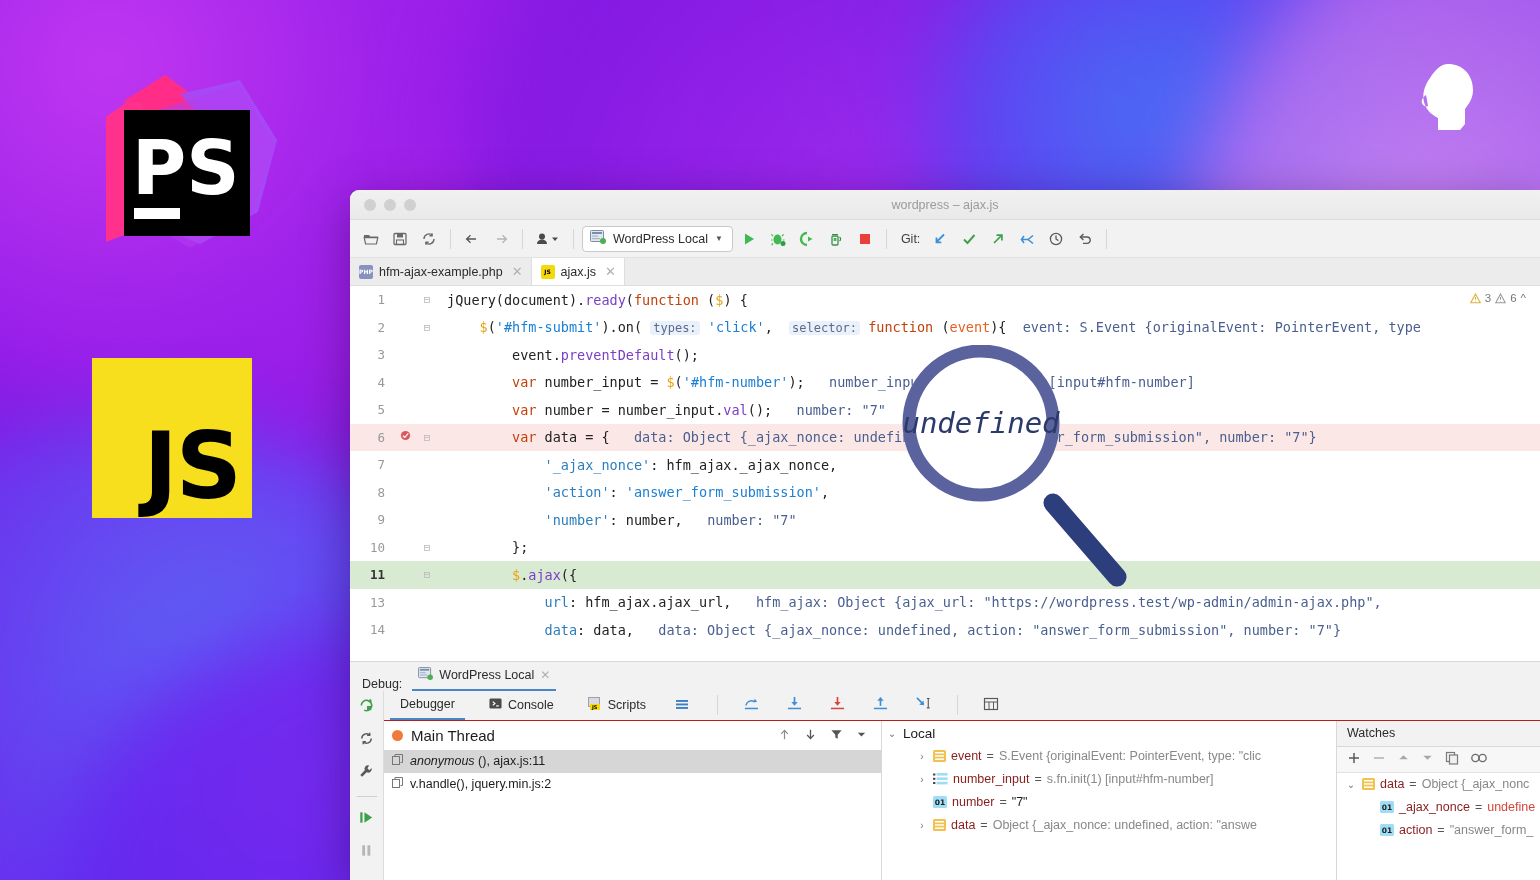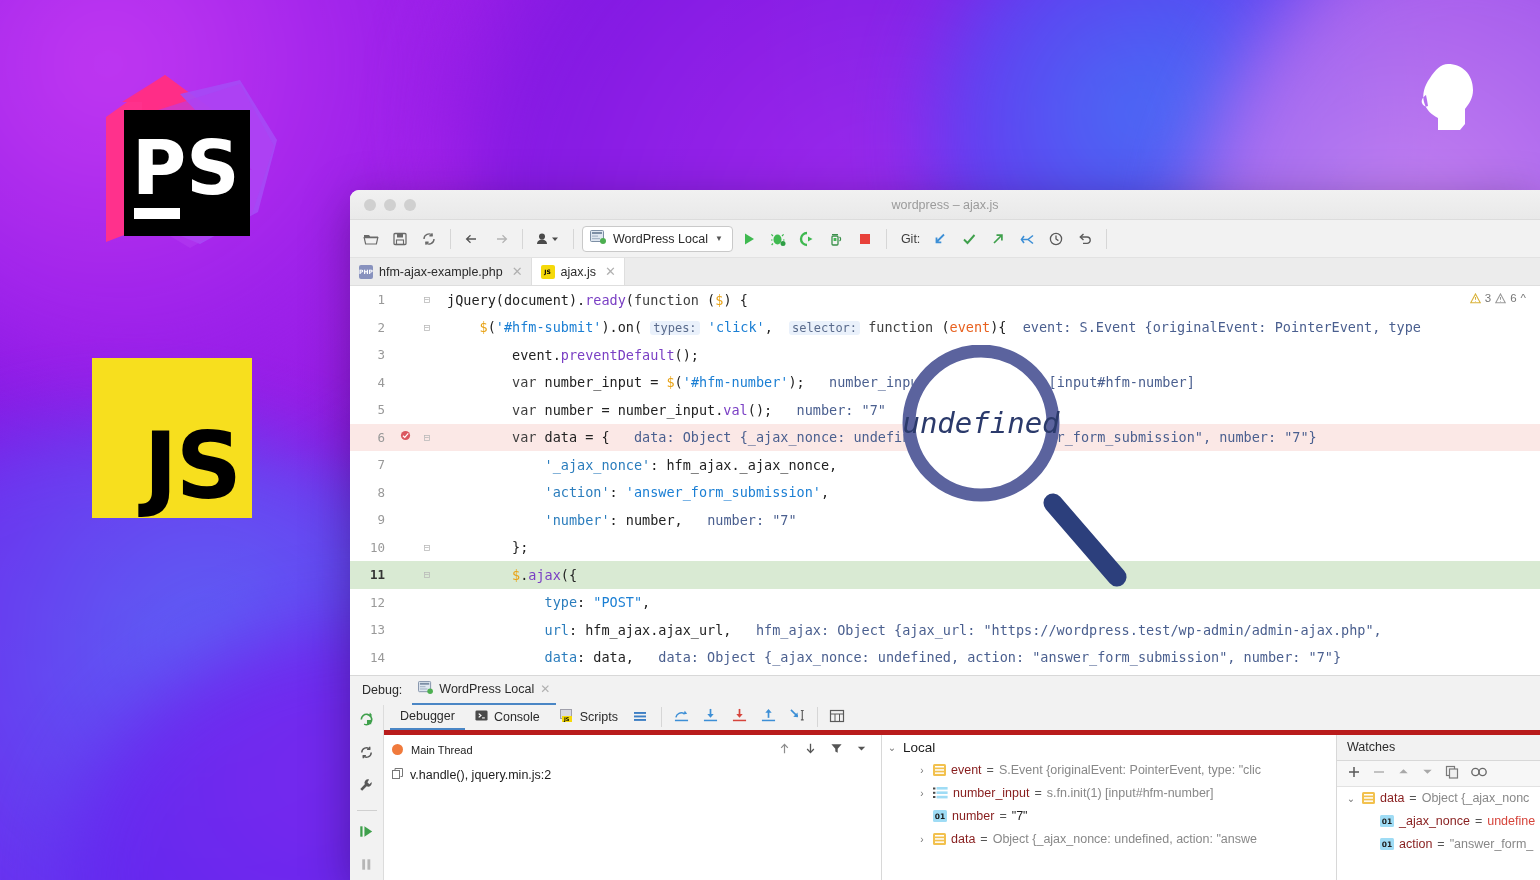--- a/index.html
+++ b/index.html
@@ -91,40 +91,40 @@
   .code-row{height:27.5px;display:flex;align-items:center;position:relative;white-space:pre;}
   .gutter-num{width:44px;text-align:right;padding-right:9px;color:#999;font-size:12.5px;flex:0 0 44px;}
   .gutter-bp{width:22px;flex:0 0 22px;text-align:center;font-size:11px;}
   .gutter-fold{width:22px;flex:0 0 22px;text-align:center;color:#b8b8b8;font-size:11px;}
   .code-text{padding-left:9px;color:#222;}
   .row-bp{background:#fbe8e6;}
   .row-exec{background:#d9ead3;}
   .row-exec .gutter-num{color:#333;font-weight:bold;}
   .inlay{background:#eaf1fb;border-radius:3px;padding:0 3px;color:#5a6b8c;font-size:12px;}
   .hint{color:#4a5f8f;}
-  .kw{color:#404040;}
+  .kw{color:#c2410c;}
   .kw2{color:#e8611f;}
   .fn{color:#7a3fc4;}
   .str{color:#1b7fd4;}
   .prop{color:#2b7dbd;}
   .dollar{color:#e8a317;}
   .inspect{position:absolute;right:14px;top:6px;display:flex;align-items:center;gap:4px;
     font-family:"Liberation Sans",sans-serif;font-size:11.5px;color:#777;}
 
   
-  .debug-head{height:30px;background:#f2f2f2;display:flex;align-items:center;gap:10px;
+  .debug-head{height:30px;background:#f2f2f2;display:flex;align-items:flex-end;gap:10px;
     padding:0 12px;flex:0 0 30px;border-top:1px solid #d8d8d8;font-size:12.5px;color:#2b2b2b;}
   .debug-tab{display:flex;align-items:center;gap:6px;height:100%;padding:0 6px;
     border-bottom:2px solid #4a86c5;}
   .debug-body{flex:1 1 auto;display:flex;min-height:0;}
   .dbg-left{width:34px;flex:0 0 34px;background:#f2f2f2;display:flex;flex-direction:column;
     align-items:center;padding-top:6px;gap:12px;border-right:1px solid #dcdcdc;}
   .dbg-main{flex:1 1 auto;display:flex;flex-direction:column;min-width:0;}
-  .dbg-tabs{height:30px;background:#f2f2f2;display:flex;align-items:center;gap:0;
-    padding:0 6px;flex:0 0 30px;border-bottom:5px solid #b91c1c;font-size:12.5px;}
+  .dbg-tabs{height:30px;background:#f2f2f2;display:flex;align-items:center;gap:14px;
+    padding:0 6px;flex:0 0 30px;border-bottom:1px solid #b91c1c;font-size:12.5px;}
   .dt{display:flex;align-items:center;gap:6px;padding:0 10px;height:100%;color:#2b2b2b;}
   .dt.active{border-bottom:2px solid #4a86c5;}
   .dbg-cols{flex:1 1 auto;display:flex;min-height:0;}
   .col{display:flex;flex-direction:column;min-width:0;border-right:1px solid #d8d8d8;}
   .col-head{height:26px;flex:0 0 26px;background:#f2f2f2;display:flex;align-items:center;
     padding:0 10px;font-size:12.5px;color:#2b2b2b;border-bottom:1px solid #d8d8d8;
     justify-content:space-between;}
   .col-body{flex:1 1 auto;background:#fff;overflow:hidden;font-size:12.5px;padding-top:1px;}
   .frame-row{display:flex;align-items:center;gap:6px;height:23px;padding:0 8px;color:#1c1c1c;
     white-space:nowrap;}
@@ -338,21 +338,20 @@
         <div class="code-row"><div class="gutter-num">5</div><div class="gutter-bp"></div><div class="gutter-fold"></div><div class="code-text"><span>        </span><span class="kw">var</span><span> number = number_input.</span><span class="fn">val</span><span>();   </span><span class="hint">number: "7"</span></div></div>
         <div class="code-row row-bp"><div class="gutter-num">6</div><div class="gutter-bp"><svg width="11" height="11" viewBox="0 0 12 12">
               <circle cx="6" cy="6" r="5" fill="#db5860"></circle>
               <path d="M3.2 6.2 5.2 8 9 3.6" stroke="#fff" stroke-width="1.3" fill="none"></path>
             </svg></div><div class="gutter-fold">⊟</div><div class="code-text"><span>        </span><span class="kw">var</span><span> data = {   </span><span class="hint">data: Object {_ajax_nonce: undefined, action: "answer_form_submission", number: "7"}</span></div></div>
         <div class="code-row"><div class="gutter-num">7</div><div class="gutter-bp"></div><div class="gutter-fold"></div><div class="code-text"><span>            </span><span class="prop">'_ajax_nonce'</span><span>: hfm_ajax._ajax_nonce,</span></div></div>
         <div class="code-row"><div class="gutter-num">8</div><div class="gutter-bp"></div><div class="gutter-fold"></div><div class="code-text"><span>            </span><span class="prop">'action'</span><span>: </span><span class="str">'answer_form_submission'</span><span>,</span></div></div>
         <div class="code-row"><div class="gutter-num">9</div><div class="gutter-bp"></div><div class="gutter-fold"></div><div class="code-text"><span>            </span><span class="prop">'number'</span><span>: number,   </span><span class="hint">number: "7"</span></div></div>
         <div class="code-row"><div class="gutter-num">10</div><div class="gutter-bp"></div><div class="gutter-fold">⊟</div><div class="code-text"><span>        };</span></div></div>
         <div class="code-row row-exec"><div class="gutter-num">11</div><div class="gutter-bp"></div><div class="gutter-fold">⊟</div><div class="code-text"><span>        </span><span class="dollar">$</span><span>.</span><span class="fn">ajax</span><span>({</span></div></div>
-        <div class="code-row"><div class="gutter-num">12</div><div class="gutter-bp"></div><div class="gutter-fold"></div><div class="code-text"><span>            </span><span class="prop">type</span><span>: </span><span class="str">"POST"</span><span>,</span></div></div>
         <div class="code-row"><div class="gutter-num">13</div><div class="gutter-bp"></div><div class="gutter-fold"></div><div class="code-text"><span>            </span><span class="prop">url</span><span>: hfm_ajax.ajax_url,   </span><span class="hint">hfm_ajax: Object {ajax_url: "https://wordpress.test/wp-admin/admin-ajax.php",</span></div></div>
         <div class="code-row"><div class="gutter-num">14</div><div class="gutter-bp"></div><div class="gutter-fold"></div><div class="code-text"><span>            </span><span class="prop">data</span><span>: data,   </span><span class="hint">data: Object {_ajax_nonce: undefined, action: "answer_form_submission", number: "7"}</span></div></div>
       </div>
     <div class="inspect">
       <svg width="11" height="11" viewBox="0 0 12 12">
           <path d="M6 1 11.2 10.6H0.8z" fill="none" stroke="#d9b23a" stroke-width="1.2"></path>
           <path d="M6 4.4v3M6 8.6v.8" stroke="#d9b23a" stroke-width="1.1"></path>
         </svg>
       <span>3</span>
       <svg width="11" height="11" viewBox="0 0 12 12">
@@ -494,21 +493,21 @@
         </span>
       </div>
 
       <div class="dbg-cols">
 
         <div class="col" style="width:498px;flex:0 0 498px">
           <div class="col-body">
             <div class="frame-row" style="justify-content:space-between;height:28px">
               <span style="display:flex;align-items:center;gap:8px">
                 <span style="width:11px;height:11px;border-radius:50%;background:#f07a3c;display:inline-block"></span>
-                <span style="font-size:11px">Main Thread</span>
+                <span style="font-size:15px">Main Thread</span>
               </span>
               <span style="display:flex;align-items:center;gap:13px;color:#8c8c8c;padding-right:6px">
                 <span>
                   <svg width="13" height="13" viewBox="0 0 14 14">
                       <path d="M7 12V3M3.4 6.4 7 2.6l3.6 3.8" stroke="#8c8c8c" stroke-width="1.3" fill="none"></path>
                     </svg>
                 </span>
                 <span>
                   <svg width="13" height="13" viewBox="0 0 14 14">
                       <path d="M7 2v9M3.4 7.6 7 11.4l3.6-3.8" stroke="#555" stroke-width="1.4" fill="none"></path>
@@ -520,20 +519,27 @@
                     </svg>
                 </span>
                 <span>
                   <svg width="11" height="11" viewBox="0 0 12 12">
                       <path d="M2 4.2 6 8.2l4-4z" fill="#555"></path>
                     </svg>
                 </span>
               </span>
             </div>
             <div id="frame-list">
+                <div class="frame-row sel">
+                  <span><svg width="12" height="12" viewBox="0 0 12 12">
+                      <rect x="0.5" y="2.5" width="7" height="8" fill="none" stroke="#777" stroke-width="1"></rect>
+                      <path d="M3 2.5V0.5h7.5v8H8.5" fill="none" stroke="#777" stroke-width="1"></path>
+                    </svg></span>
+                  <span><i>anonymous</i> (), ajax.js:11</span>
+                </div>
                 <div class="frame-row">
                   <span><svg width="12" height="12" viewBox="0 0 12 12">
                       <rect x="0.5" y="2.5" width="7" height="8" fill="none" stroke="#777" stroke-width="1"></rect>
                       <path d="M3 2.5V0.5h7.5v8H8.5" fill="none" stroke="#777" stroke-width="1"></path>
                     </svg></span>
                   <span>v.handle(), jquery.min.js:2</span>
                 </div>
               </div>
           </div>
         </div>

